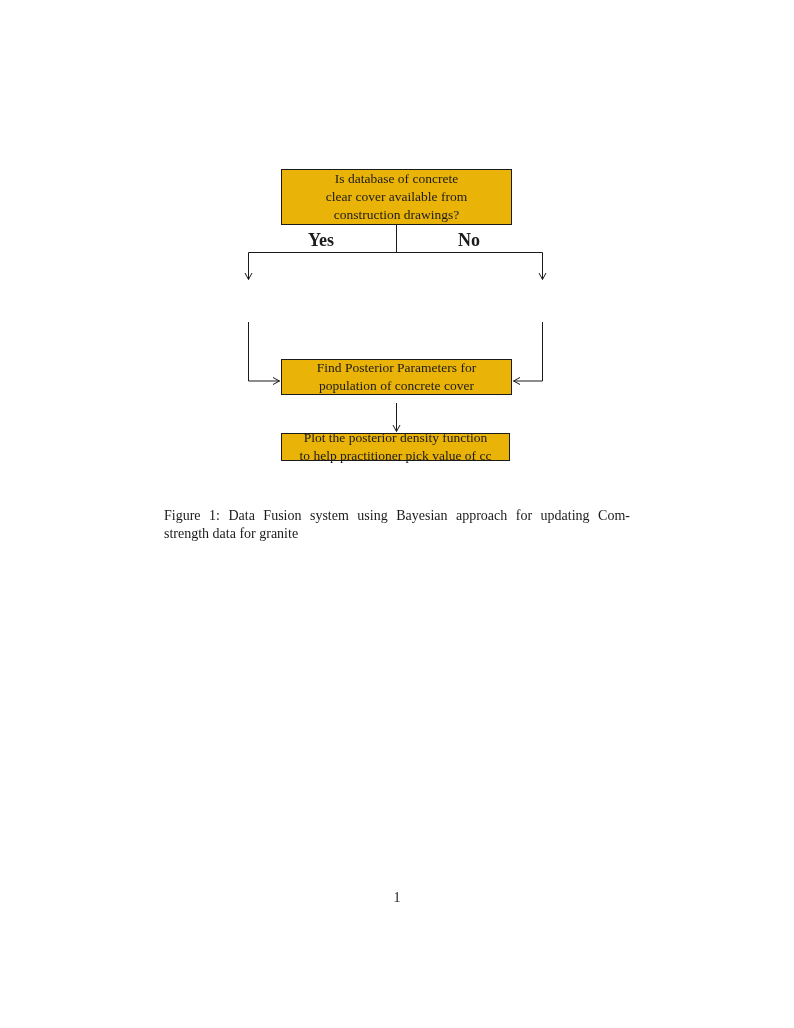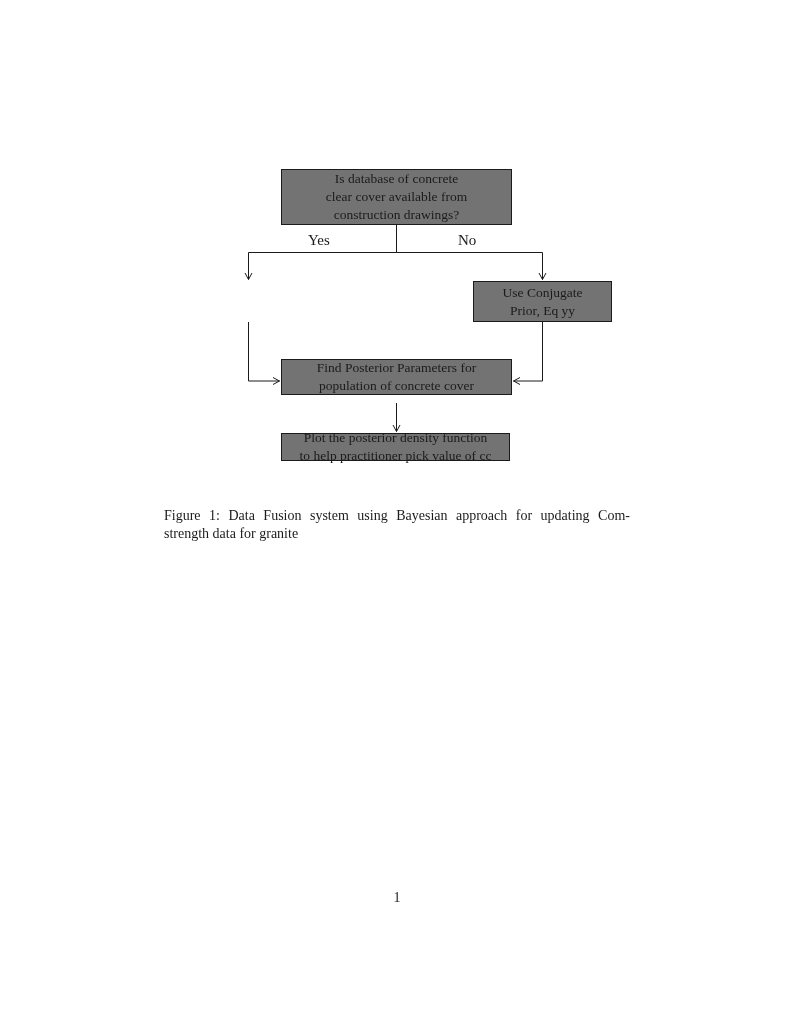--- a/index.html
+++ b/index.html
@@ -15,39 +15,40 @@
   .connectors {
     position: absolute;
     left: 0; top: 0;
     width: 794px; height: 1028px;
     pointer-events: none;
   }
   .fc-box {
     position: absolute;
     box-sizing: border-box;
     border: 1px solid #1b1b1b;
-    background: #737373;
+    background: #eab308;
     display: flex;
     flex-direction: column;
     justify-content: center;
     align-items: center;
     text-align: center;
     font-size: 13.5px;
     line-height: 18px;
   }
   .fc-box div { white-space: nowrap; }
   .box-decision  { left: 281px; top: 169px; width: 231px; height: 56px; }
   .box-jeffreys  { left: 179px; top: 281px; width: 138px; height: 41px; }
   .box-conjugate { left: 473px; top: 281px; width: 139px; height: 41px; }
   .box-posterior { left: 281px; top: 359px; width: 231px; height: 36px; }
   .box-plot      { left: 281px; top: 433px; width: 229px; height: 28px; }
   .edge-label {
     position: absolute;
-    font-size: 15px;
+    font-size: 18px;
     line-height: 16px;
+    font-weight: bold;
   }
   .label-yes { left: 308px; top: 232px; }
   .label-no  { left: 458px; top: 232px; }
   .caption {
     position: absolute;
     left: 164px; top: 491px;
     width: 466px;
     font-size: 14px;
     line-height: 17.5px;
   }
@@ -93,24 +94,20 @@
   <div class="fc-box box-decision">
     <div>Is database of concrete</div>
     <div>clear cover available from</div>
     <div>construction drawings?</div>
   </div>
 
   <span class="edge-label label-yes">Yes</span>
   <span class="edge-label label-no">No</span>
 
 
-  <div class="fc-box box-conjugate">
-    <div>Use Conjugate</div>
-    <div>Prior, Eq yy</div>
-  </div>
 
   <div class="fc-box box-posterior">
     <div>Find Posterior Parameters for</div>
     <div>population of concrete cover</div>
   </div>
 
   <div class="fc-box box-plot">
     <div>Plot the posterior density function</div>
     <div>to help practitioner pick value of cc</div>
   </div>

